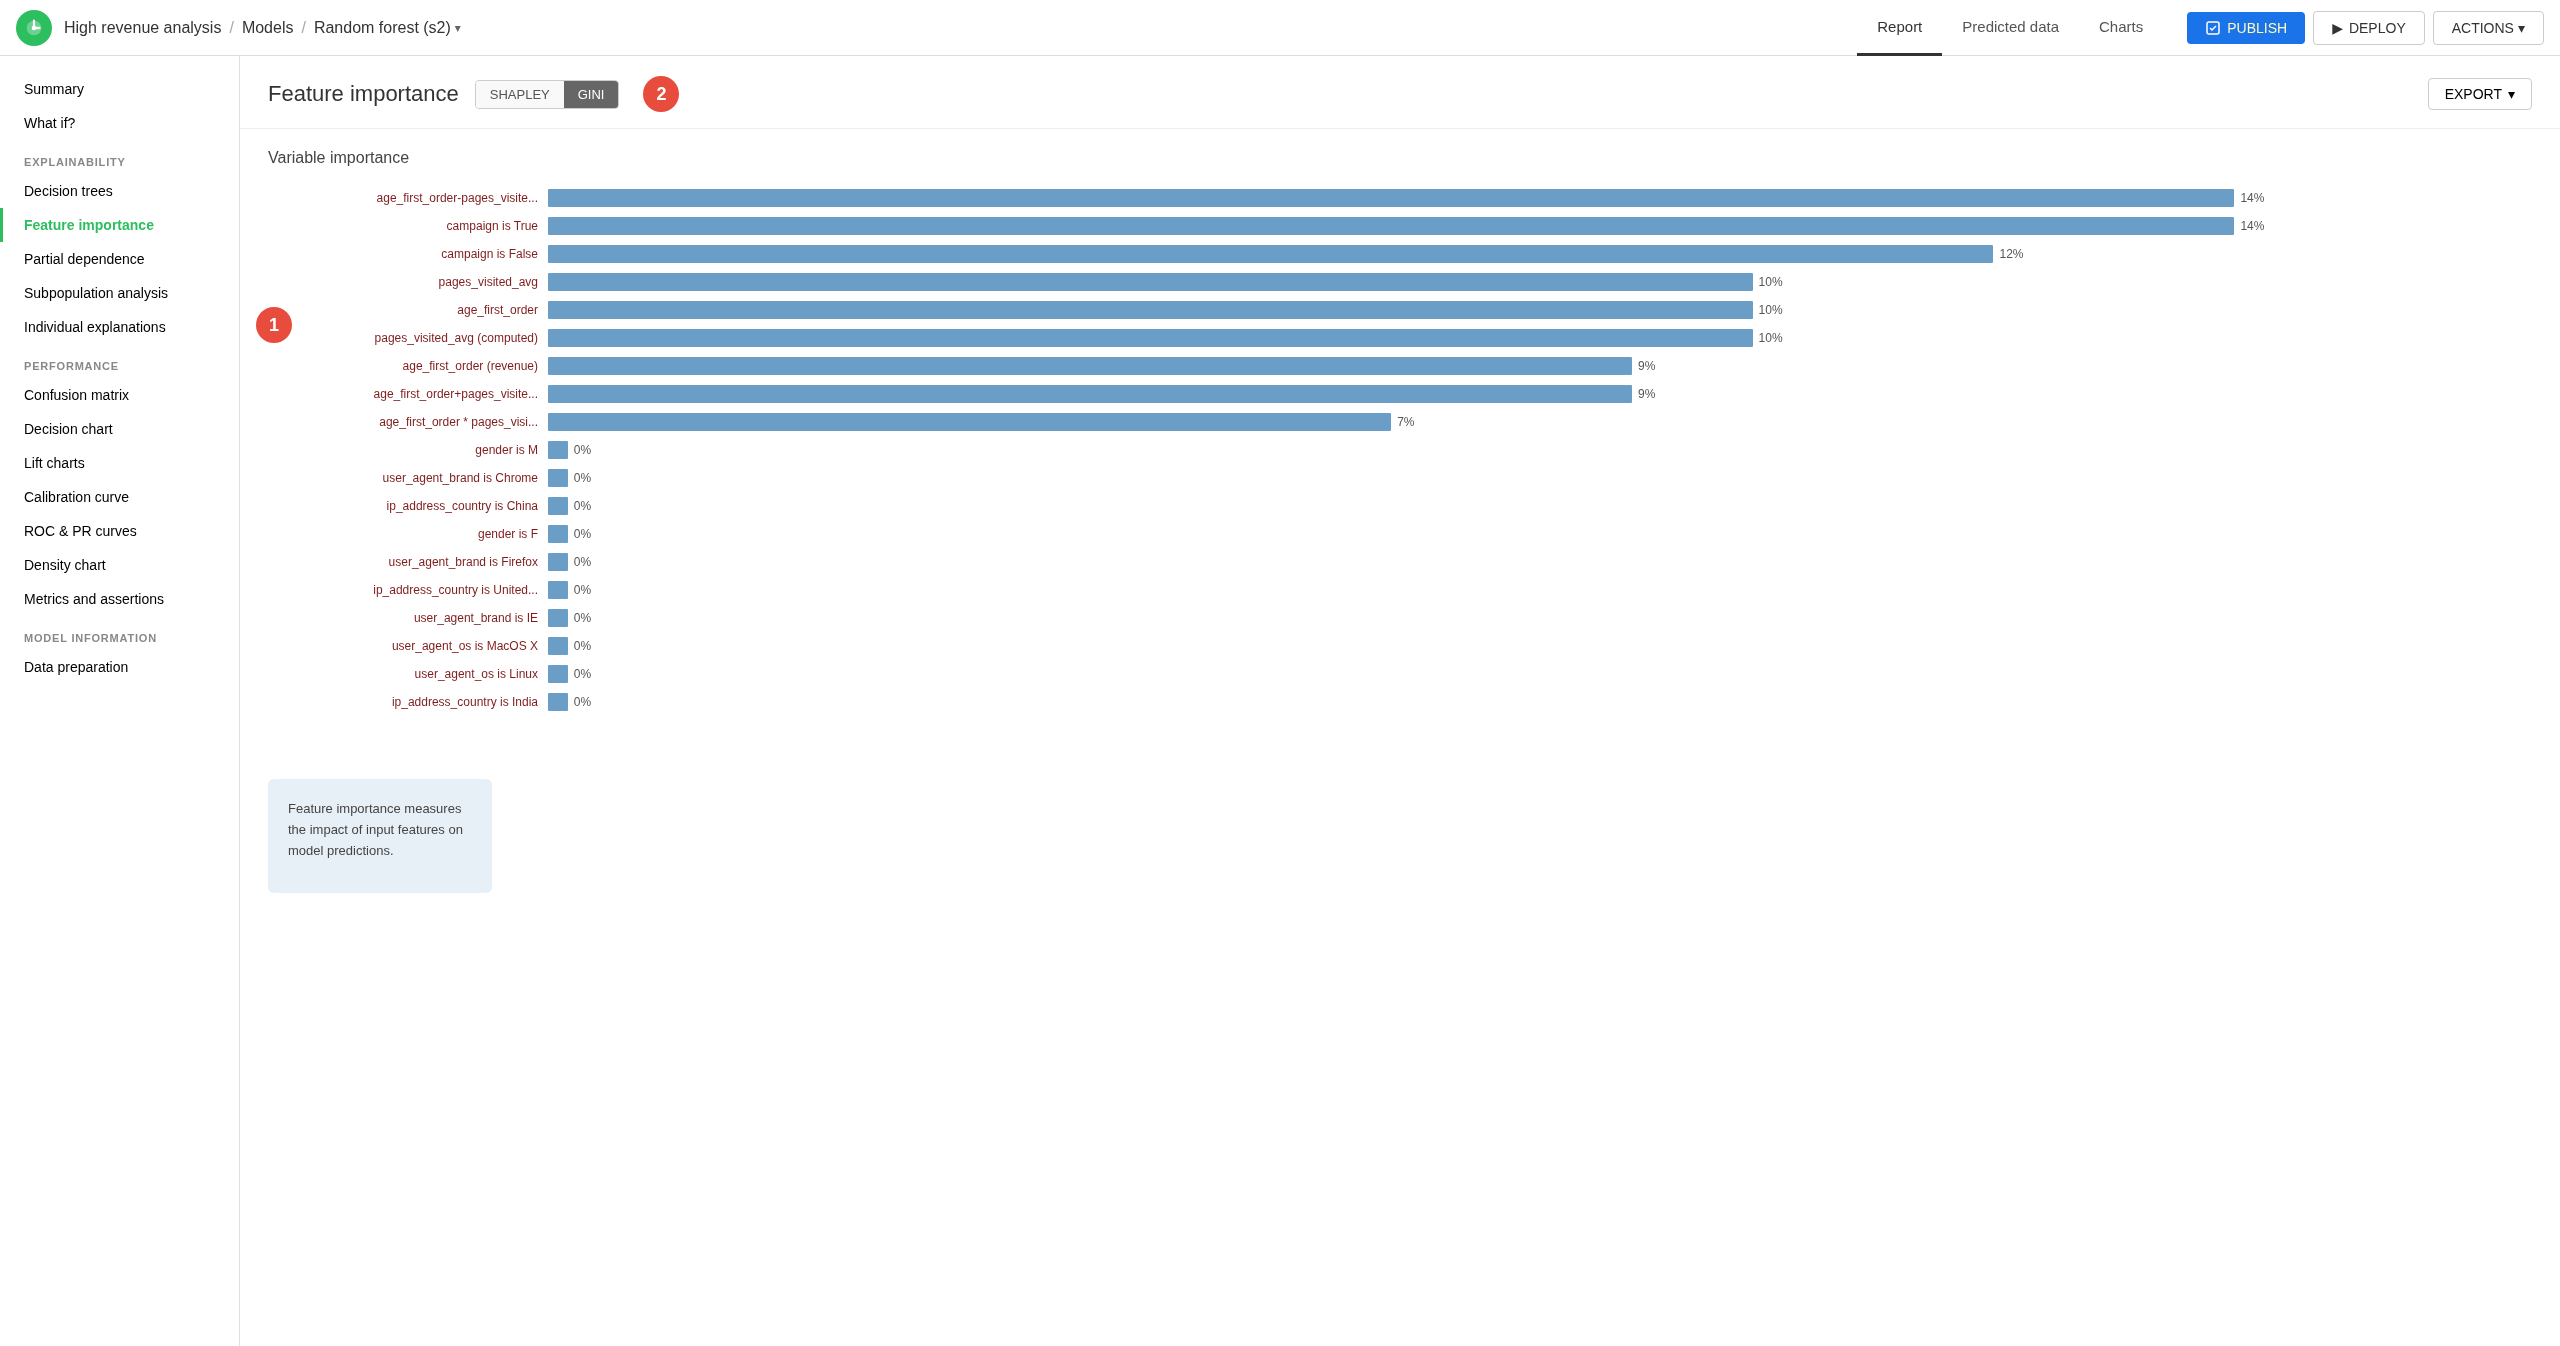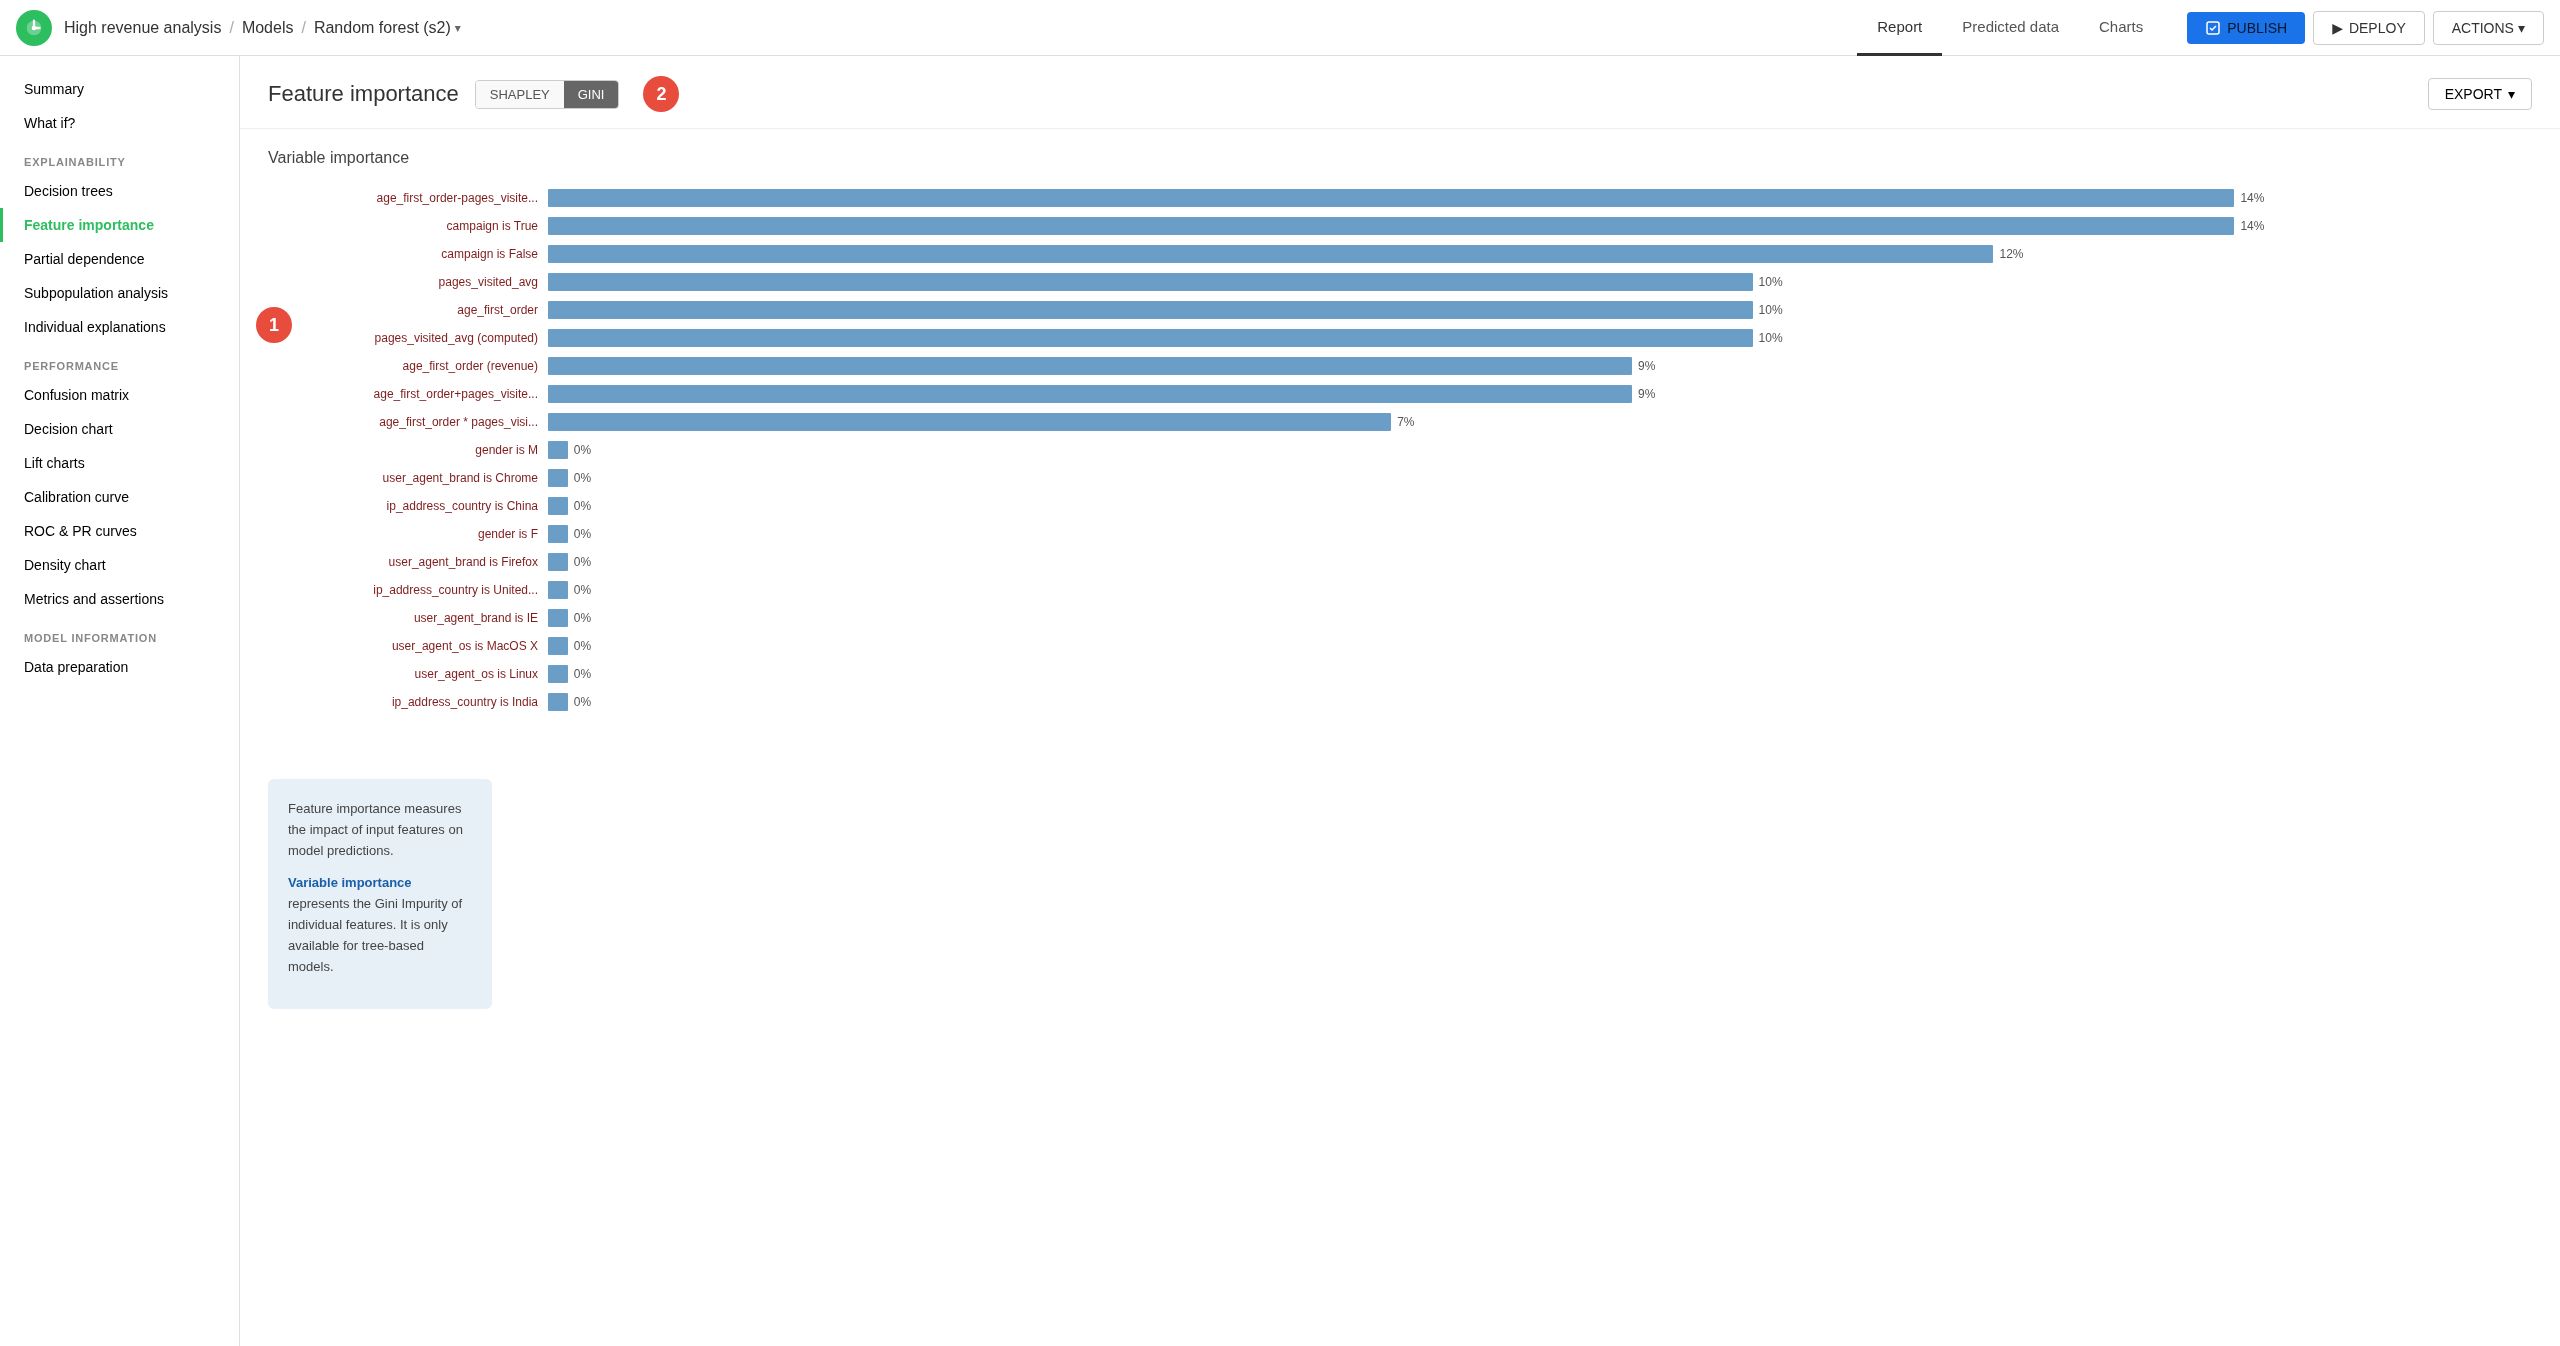--- a/index.html
+++ b/index.html
@@ -41,21 +41,21 @@
       font-size: 15px;
       border-bottom: 3px solid transparent;
     }
     .header-nav-item.active {
       color: #333;
       border-bottom: 3px solid #333;
     }
     .header-actions { display: flex; align-items: center; gap: 8px; margin-left: 12px; }
     .btn-publish {
       background: #1a73e8;
-      color: #0f172a;
+      color: #fef9c3;
       border: none;
       padding: 8px 18px;
       border-radius: 4px;
       cursor: pointer;
       font-size: 14px;
       display: flex; align-items: center; gap: 6px;
       font-weight: 500;
     }
     .btn-publish svg { width: 16px; height: 16px; }
     .btn-deploy {
@@ -465,22 +465,19 @@
               <div class="bar-track">
                 <div class="bar-fill" style="width: 1%;"></div>
                 <div class="bar-value">0%</div>
               </div>
             </div>
           </div>
       </div>
 
       <div class="info-panel">
         <p>Feature importance measures the impact of input features on model predictions.</p>
-        <p>
-          <strong>Variable importance</strong><span> represents the Gini Impurity of individual features. It is only available for tree-based models.</span>
-        </p>
       </div>
     </div>
 
   </main>
 </div>
 
 <div style="position:fixed; left: 256px; top: 307px; z-index:200; width:36px; height:36px; background:#e74c3c; border-radius:50%; color:#fff; font-weight:700; font-size:18px; display:flex; align-items:center; justify-content:center;">1</div>
 
 </body></html>

